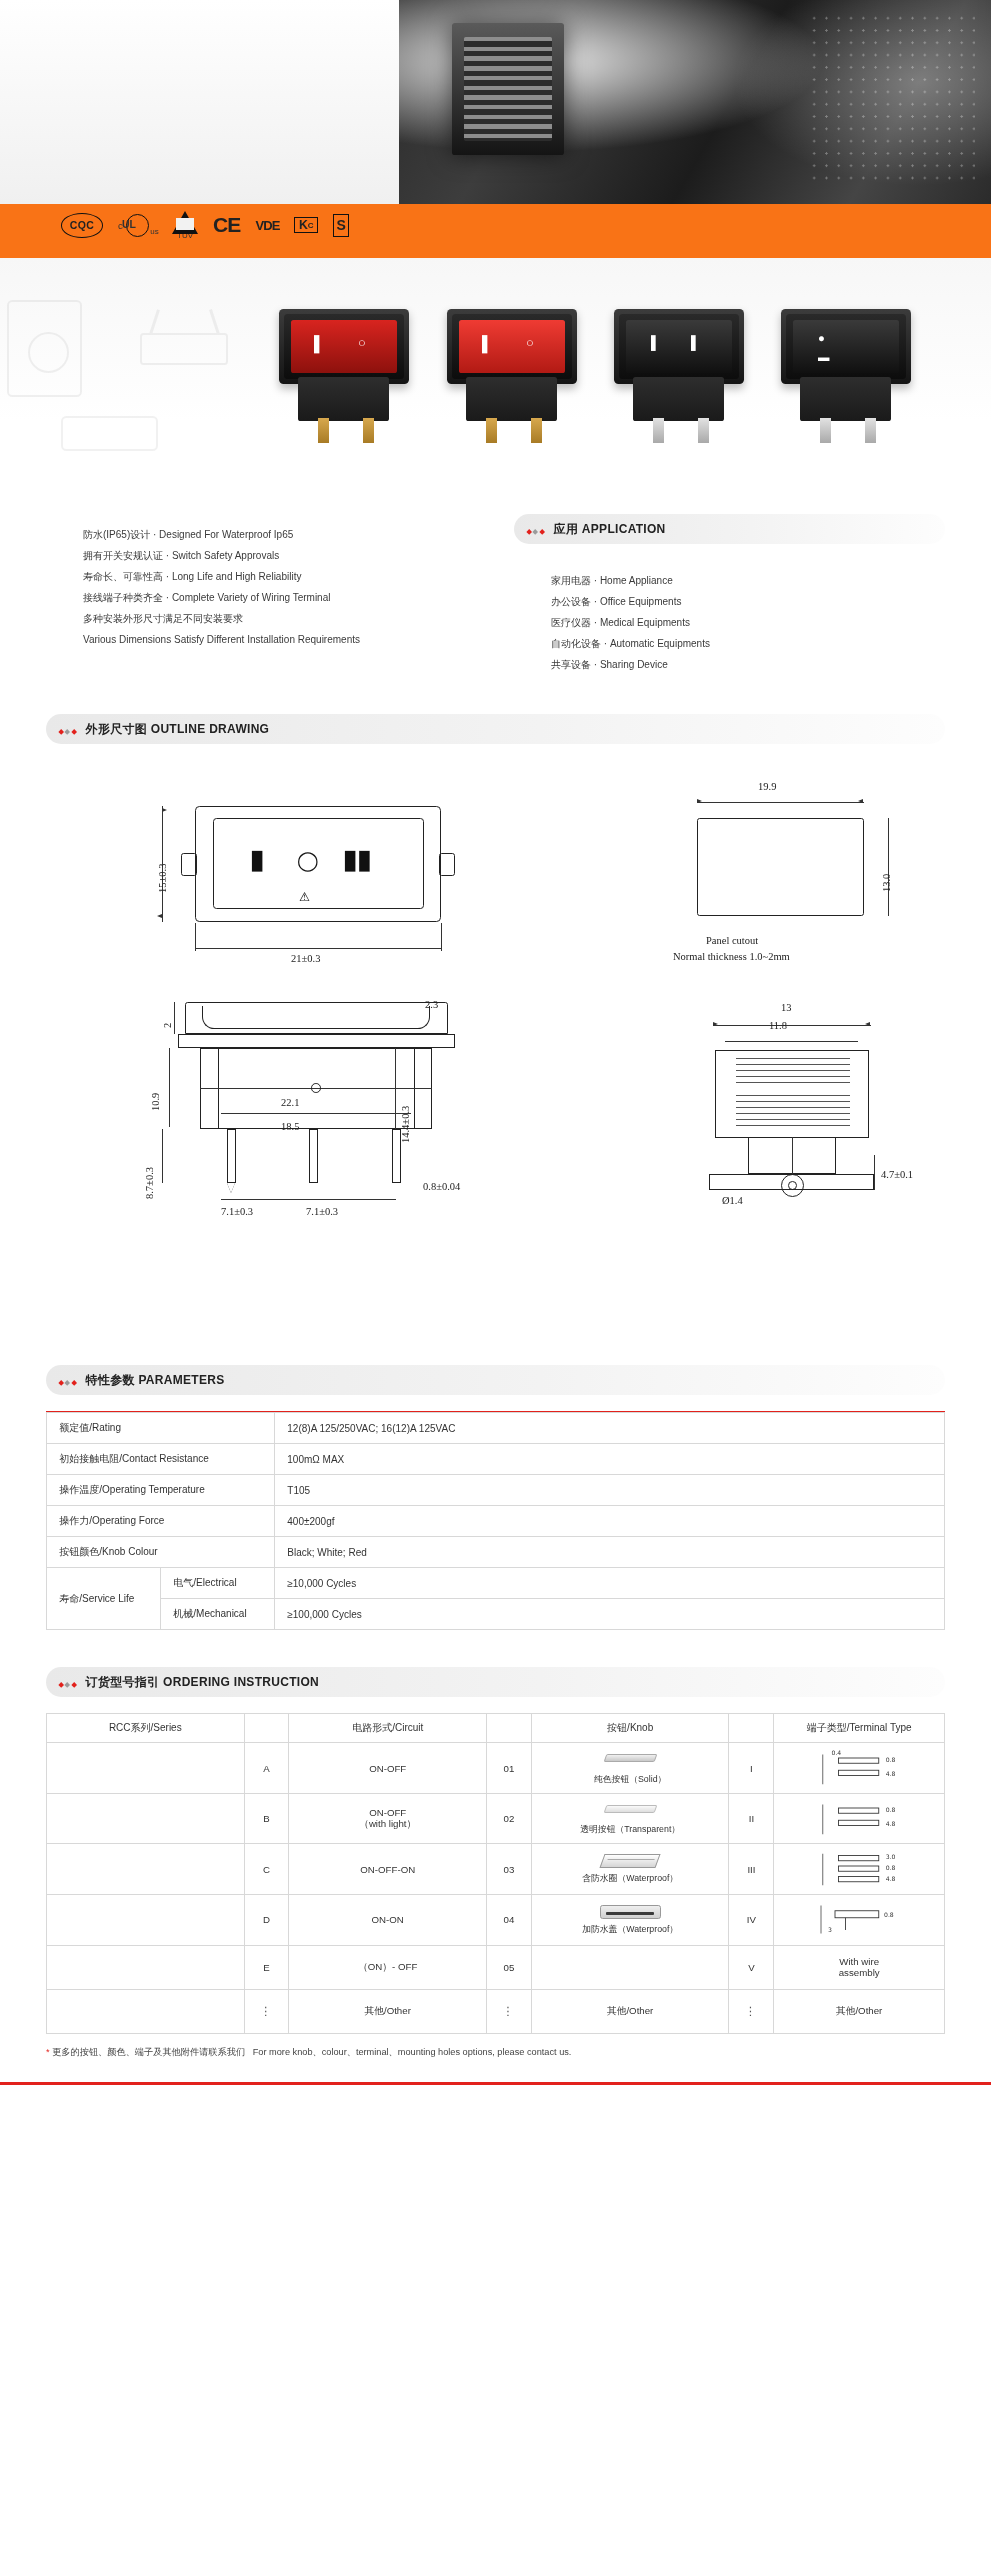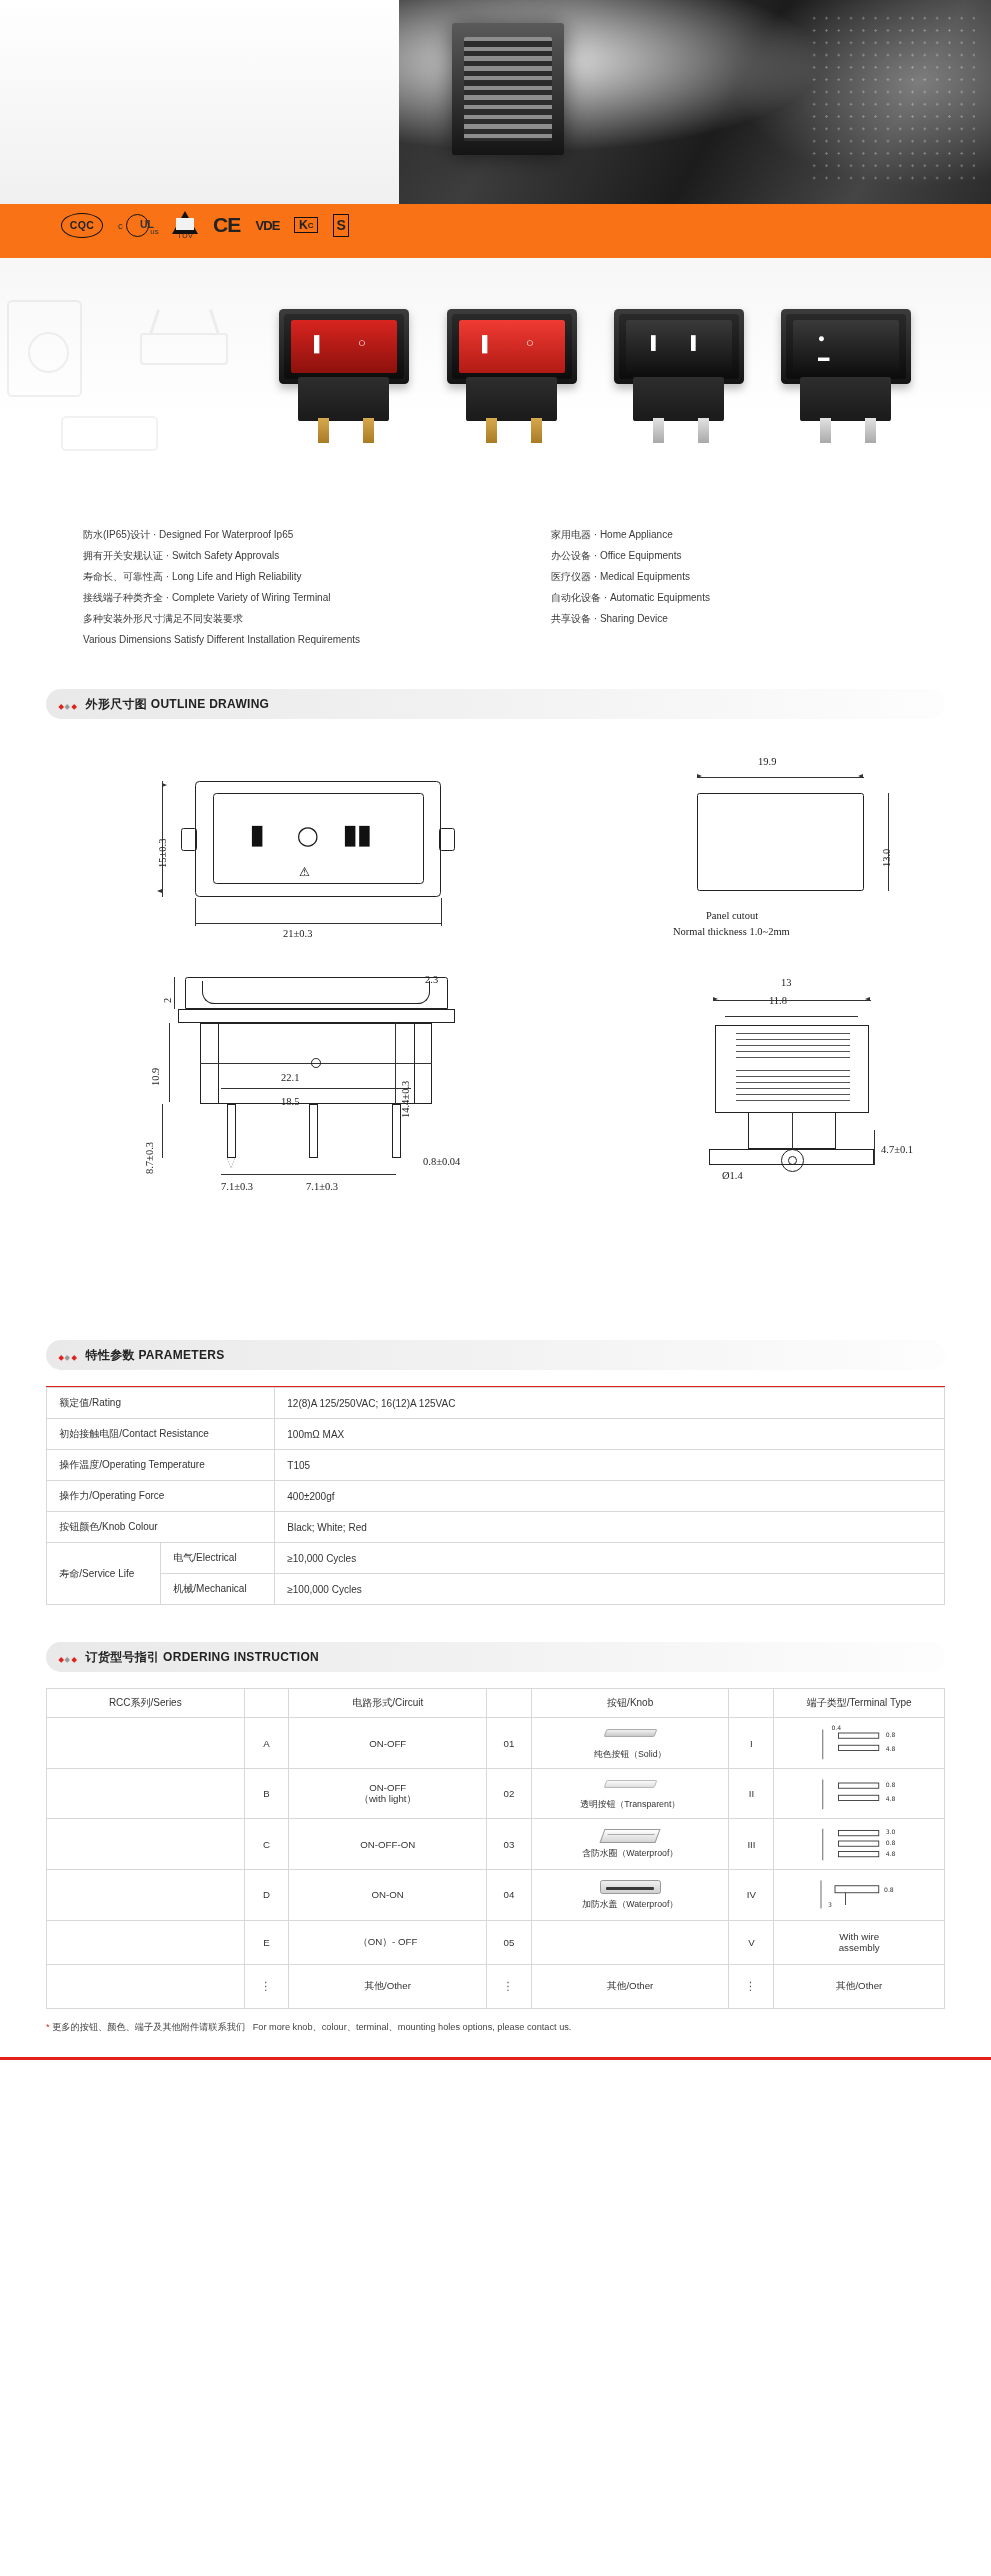--- a/index.html
+++ b/index.html
@@ -52,21 +52,21 @@
     padding-left:84px; font-family:"Liberation Sans", sans-serif;
   }
 
   .cert-bar { position:relative; width:991px; height:54px; background:#f97316; }
   .cert-row { position:absolute; left:61px; top:7px; display:flex; align-items:center; gap:15px; }
   .cert { display:flex; align-items:center; justify-content:center; color:#222; font-weight:bold; }
   .cert-oval { width:42px; height:24.6px; border:1.8px solid #111; border-radius:50%; font-size:10.5px; letter-spacing:0.4px;}
   .cert-ul { font-size:10.5px; position:relative; width:39px; height:26px;}
   .cert-ul .c { position:absolute; left:0; top:8px; font-size:9.7px; }
   .cert-ul .ring { position:absolute; left:8px; top:1.8px; width:23px; height:23px; border:1.8px solid #111; border-radius:50%; }
-  .cert-ul .ul { position:absolute; left:22px; top:6.1px; font-size:10.5px; font-weight:bold; }
+  .cert-ul .ul { position:absolute; left:4px; top:6.1px; font-size:10.5px; font-weight:bold; }
   .cert-ul .us { position:absolute; right:-1.8px; bottom:1.8px; font-size:8px; }
   .tri { width:0;height:0;border-left:13px solid transparent;border-right:13px solid transparent;border-bottom:23px solid #111; position:relative;}
   .tri:after{content:""; position:absolute; left:-8.8px; top:7px; width:17.5px;height:12.3px;background:#f2f2f2;}
   .tuv { font-size:8px; text-align:center; margin-top:-3.5px; }
   .cert-ce { font-size:21px; letter-spacing:-0.9px; font-weight:bold;}
   .cert-box { border:1.8px solid #111; padding:0 3.5px; font-size:12.3px; font-weight:bold;}
   .cert-s { font-size:14px; font-weight:bold; border:1.8px solid #111; width:16px; height:23px; display:flex; align-items:center; justify-content:center;}
 
   .hero-bottom { position:relative; width:991px; height:233px; background:linear-gradient(180deg,#f7f7f7 0%, #ffffff 70%); }
   .app-ghost { position:absolute; opacity:.22; }
@@ -255,20 +255,24 @@
         <div class="feat-list">
           <div>防水(IP65)设计 · Designed For Waterproof Ip65</div>
           <div>拥有开关安规认证 · Switch Safety Approvals</div>
           <div>寿命长、可靠性高 · Long Life and High Reliability</div>
           <div>接线端子种类齐全 · Complete Variety of Wiring Terminal</div>
           <div>多种安装外形尺寸满足不同安装要求</div>
           <div>Various Dimensions Satisfy Different Installation Requirements</div>
         </div>
       </div>
       <div class="col">
+        <div class="sec-head">
+          <span class="dots"><span></span><span class="gray"></span><span></span></span>
+          <span class="sec-title">应用 APPLICATION</span>
+        </div>
         <div class="feat-list">
           <div>家用电器 · Home Appliance</div>
           <div>办公设备 · Office Equipments</div>
           <div>医疗仪器 · Medical Equipments</div>
           <div>自动化设备 · Automatic Equipments</div>
           <div>共享设备 · Sharing Device</div>
         </div>
       </div>
     </div>
   </div>
@@ -296,21 +300,21 @@
         <div style="position:absolute; left:253px; top:130px; font-size:12.3px; color:#111;">⚠</div>
 
         <div class="ln v" style="left:116px; top:46px; height:116px;"></div>
         <div class="arrowR" style="left:116px; top:48px;"></div>
         <div class="arrowL" style="left:111px; top:154px;"></div>
         <div class="dim-txt v" style="left:111px; top:133px;">15±0.3</div>
 
         <div class="ln h" style="left:149px; top:188px; width:246px;"></div>
         <div class="ln v" style="left:149px; top:163px; height:28px;"></div>
         <div class="ln v" style="left:395px; top:163px; height:28px;"></div>
-        <div class="dim-txt" style="left:237px; top:193px;">21±0.3</div>
+        <div class="dim-txt" style="left:245px; top:193px;">21±0.3</div>
       </div>
 
       <div>
         <div class="box" style="left:651px; top:58px; width:167px; height:98px; border-radius:2.6px;"></div>
         <div class="ln h" style="left:651px; top:42px; width:167px;"></div>
         <div class="arrowR" style="left:651px; top:39px;"></div>
         <div class="arrowL" style="left:812px; top:39px;"></div>
         <div class="dim-txt" style="left:712px; top:21px;">19.9</div>
         <div class="ln v" style="left:842px; top:58px; height:98px;"></div>
         <div class="dim-txt v" style="left:835px; top:132px;">13.0</div>

